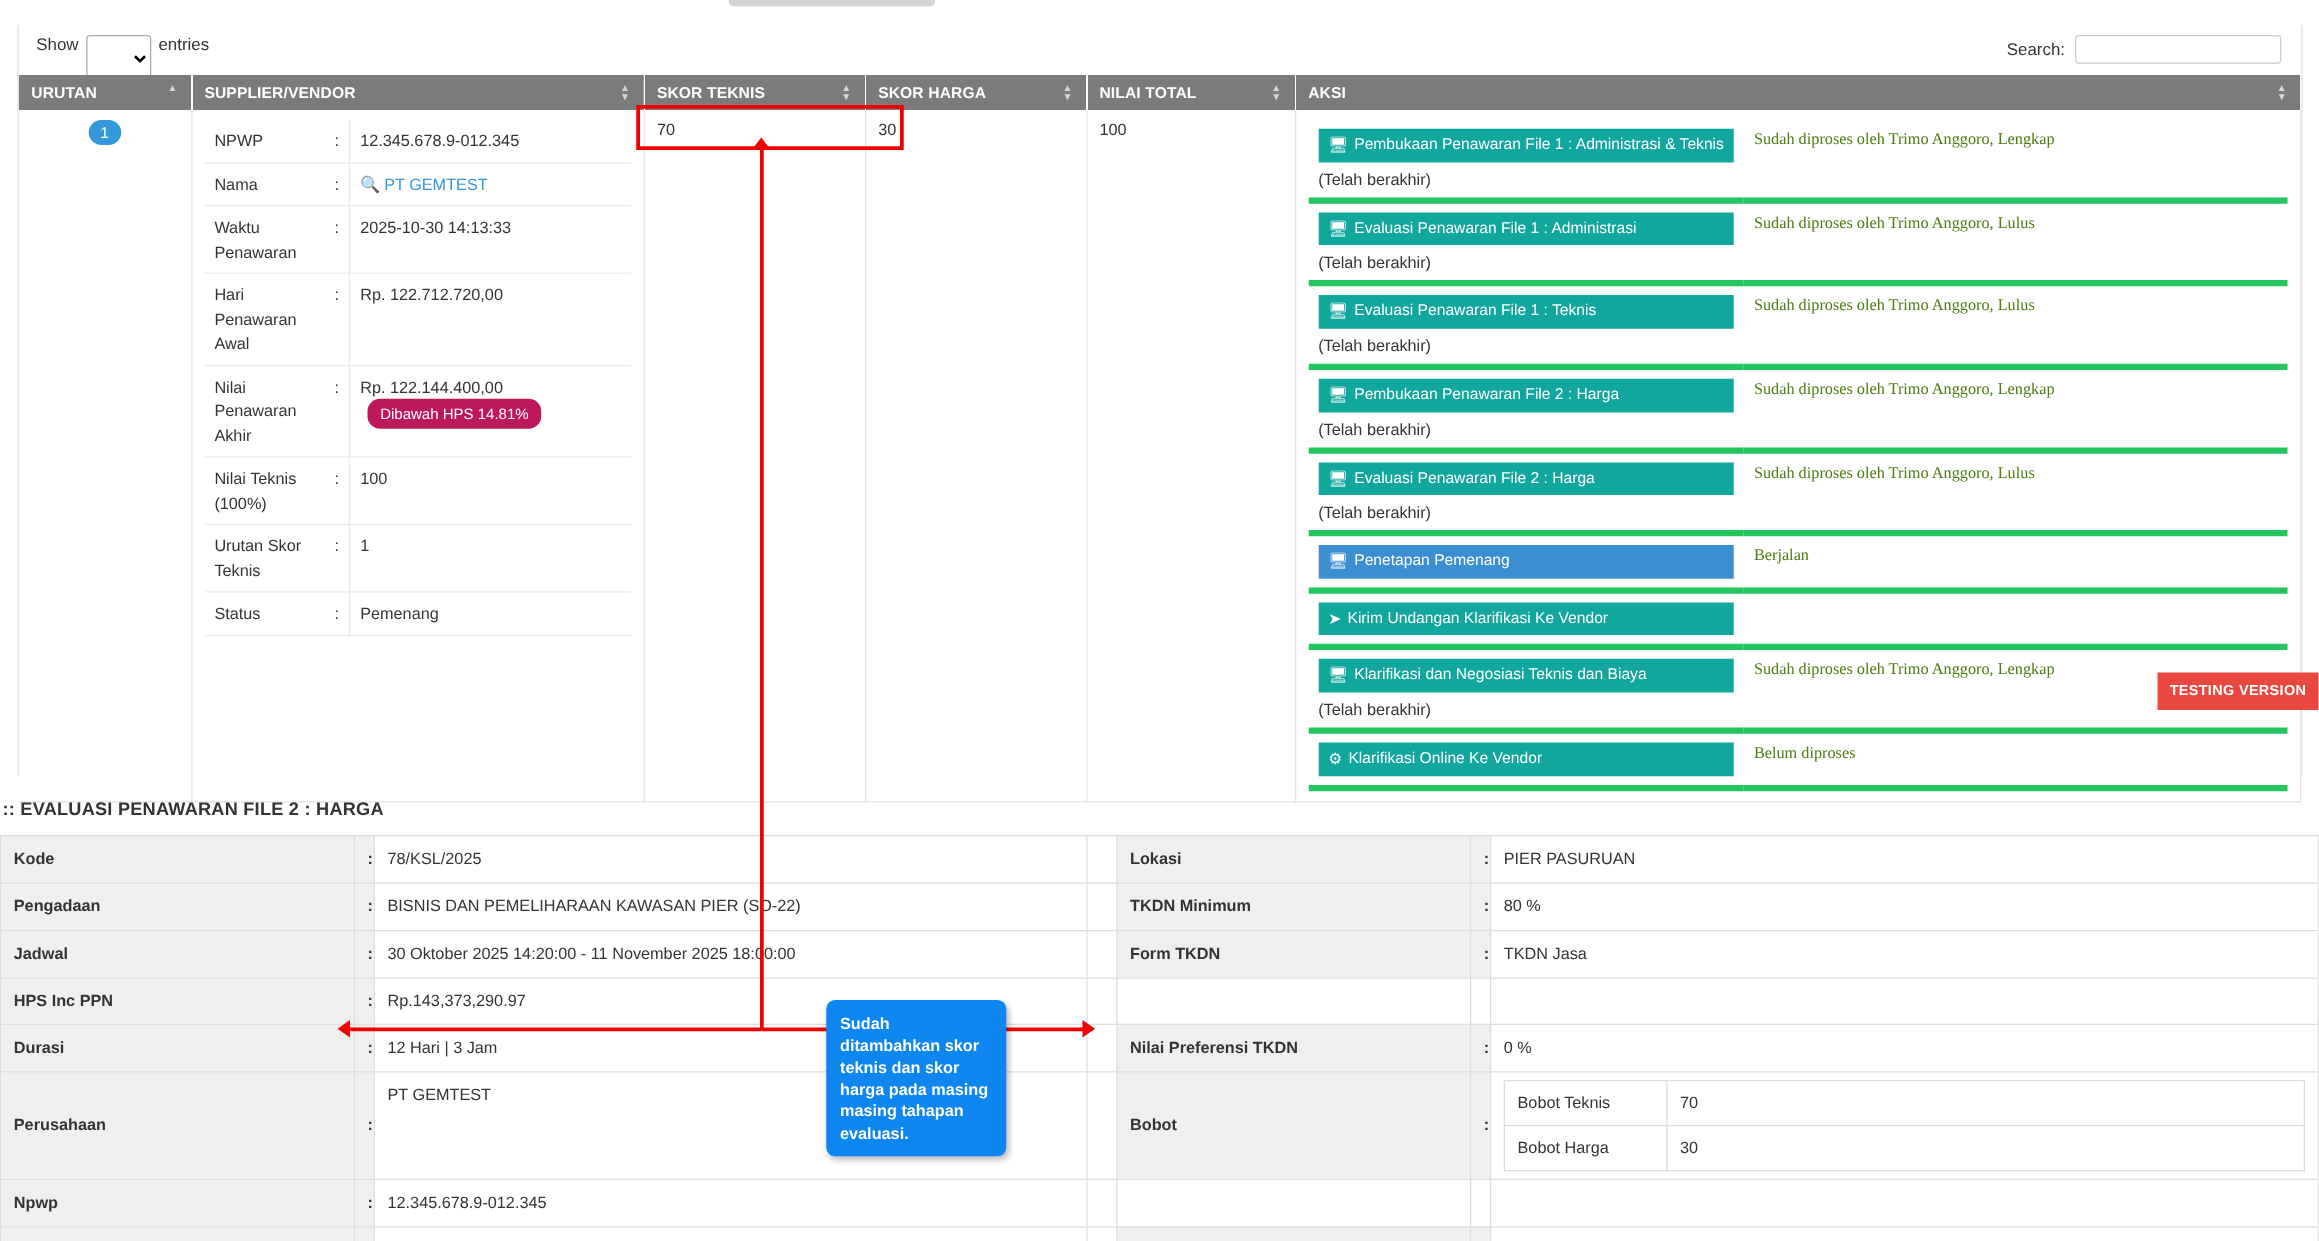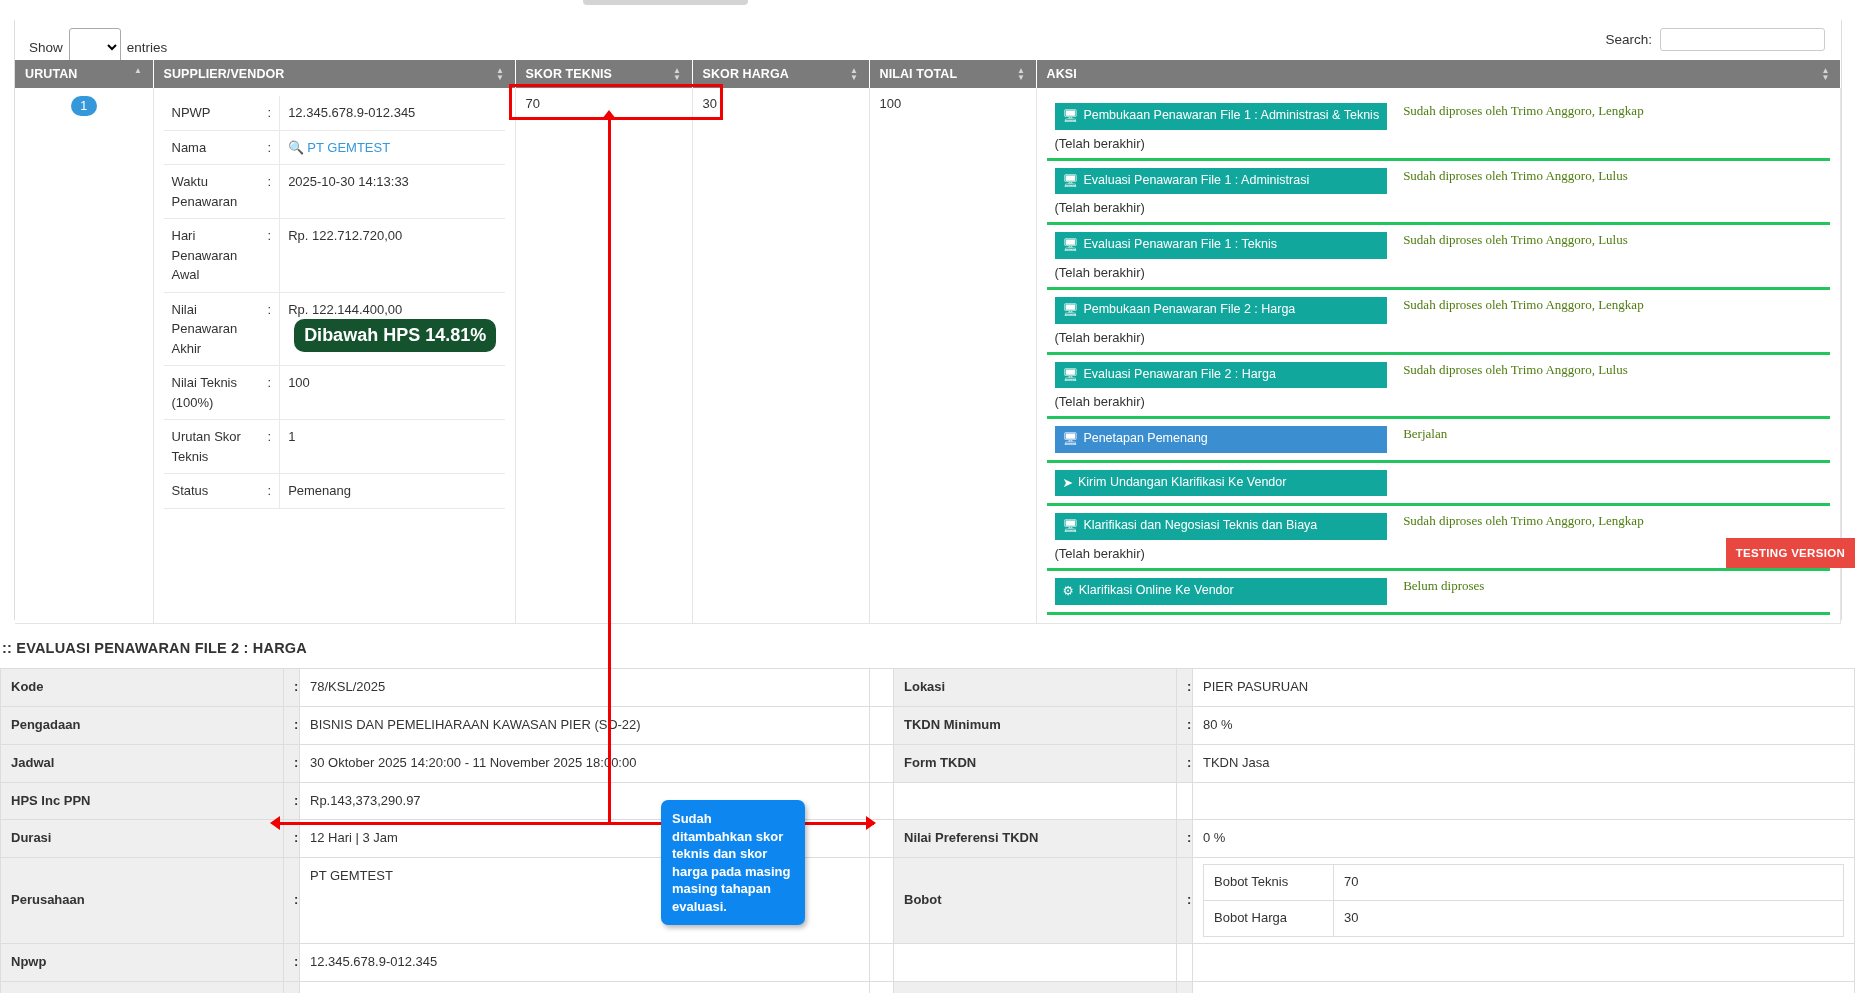--- a/index.html
+++ b/index.html
@@ -23,21 +23,21 @@
 
   
   .dt-panel {
     position:absolute; left:14px; top:20px; width:1828px; height:600px;
     border:1px solid #dddddd; border-top:none; background:#fff;
   }
   .dt-toolbar { height:40px; position:relative; }
   .dt-length {
     position:absolute; left:14px; top:8px;
     font-size:13.5px; color:#333;
-    display:flex; align-items:center; gap:6px;
+    display:flex; gap:6px;
   }
   .dt-length select {
     font-family:"Liberation Sans", sans-serif;
     font-size:13px; padding:18px 4px; height:23px;
     border:1px solid #aaa; border-radius:3px; background:#fff;
   }
   .dt-search {
     position:absolute; right:16px; top:8px;
     font-size:13.5px; color:#333;
     display:flex; align-items:center; gap:8px;
@@ -100,30 +100,30 @@
     line-height:1.5;
   }
   table.vendor tr:last-child td { border-bottom:1px solid #e9e9e9; }
   td.v-lbl { width:96px; border-right:none; color:#333; }
   td.v-sep { width:10px; text-align:center; padding-left:0; padding-right:0; border-right:1px solid #e9e9e9;}
   td.v-val { color:#333; border-left:none; }
   .v-link { color:#3598db; text-decoration:none; }
   .q-ico { display:inline-block; margin-right:3px; color:#3598db; }
   .badge-hps {
     display:inline-block; margin-left:6px;
-    background:#14532d; color:#ffffff;
-    font-size:18px; font-weight:bold;
+    background:#be185d; color:#ffffff;
+    font-size:12px; font-weight:normal;
     padding:3px 10px; border-radius:10px;
     vertical-align:1px;
   }
 
   
   table.aksi { width:100%; border-collapse:collapse; }
   table.aksi td {
-    border-bottom:3px solid #22c55e;
+    border-bottom:5px solid #22c55e;
     padding:7px 8px; vertical-align:top;
     font-size:13px;
   }
   td.a-btn { width:295px; }
   td.a-sta { color:#4d7c0f; padding-top:9px;font-family:Liberation Serif, serif; }
   .abtn {
     display:block; width:100%;
     color:#ffffff; font-size:12.5px;
     padding:5px 8px; line-height:1.25;
     background:#12a79d; border:none;

